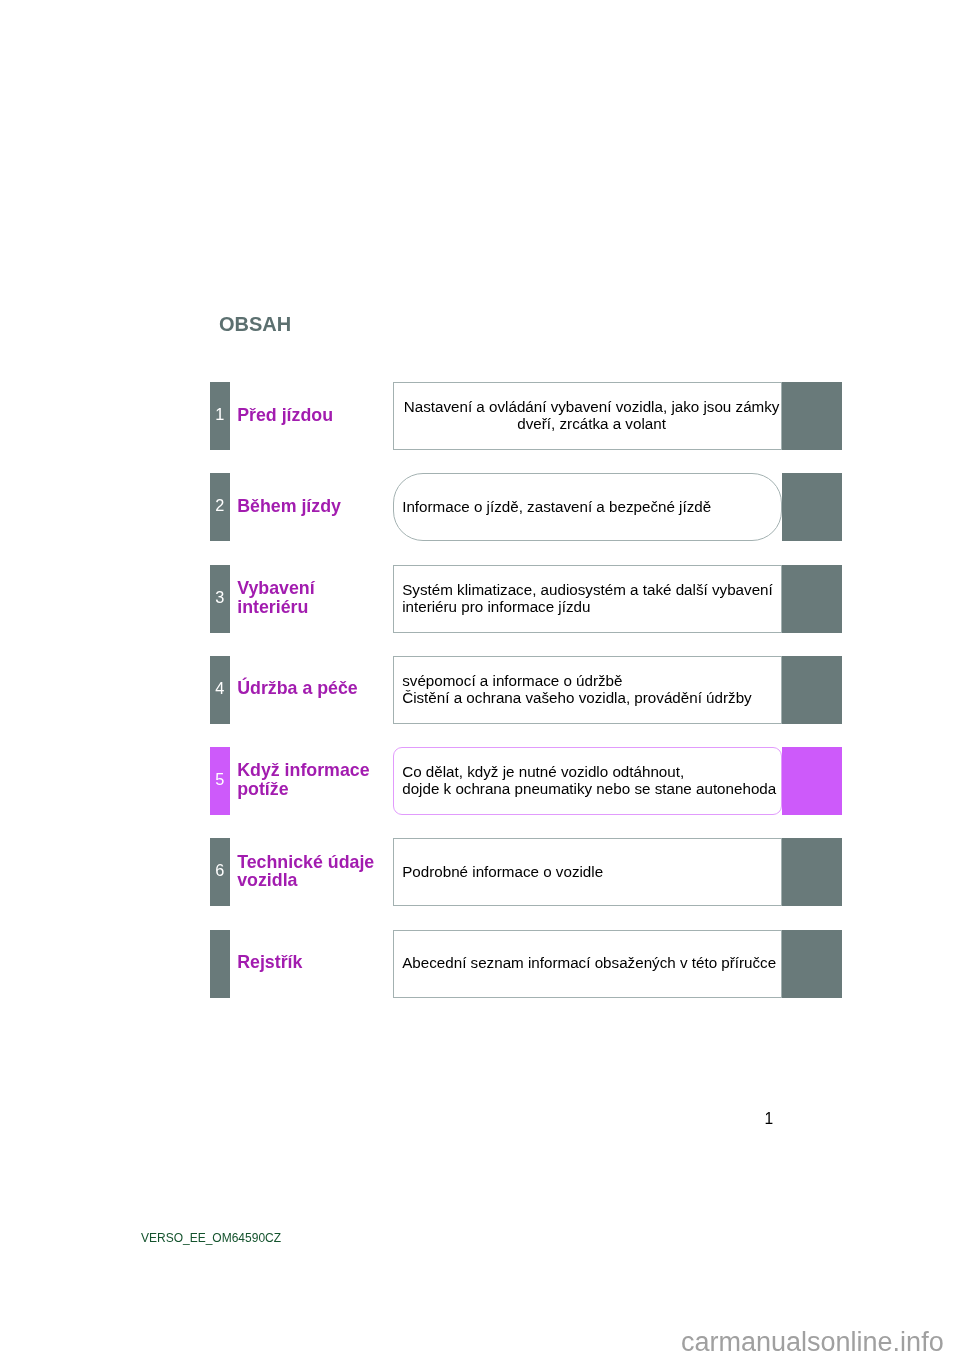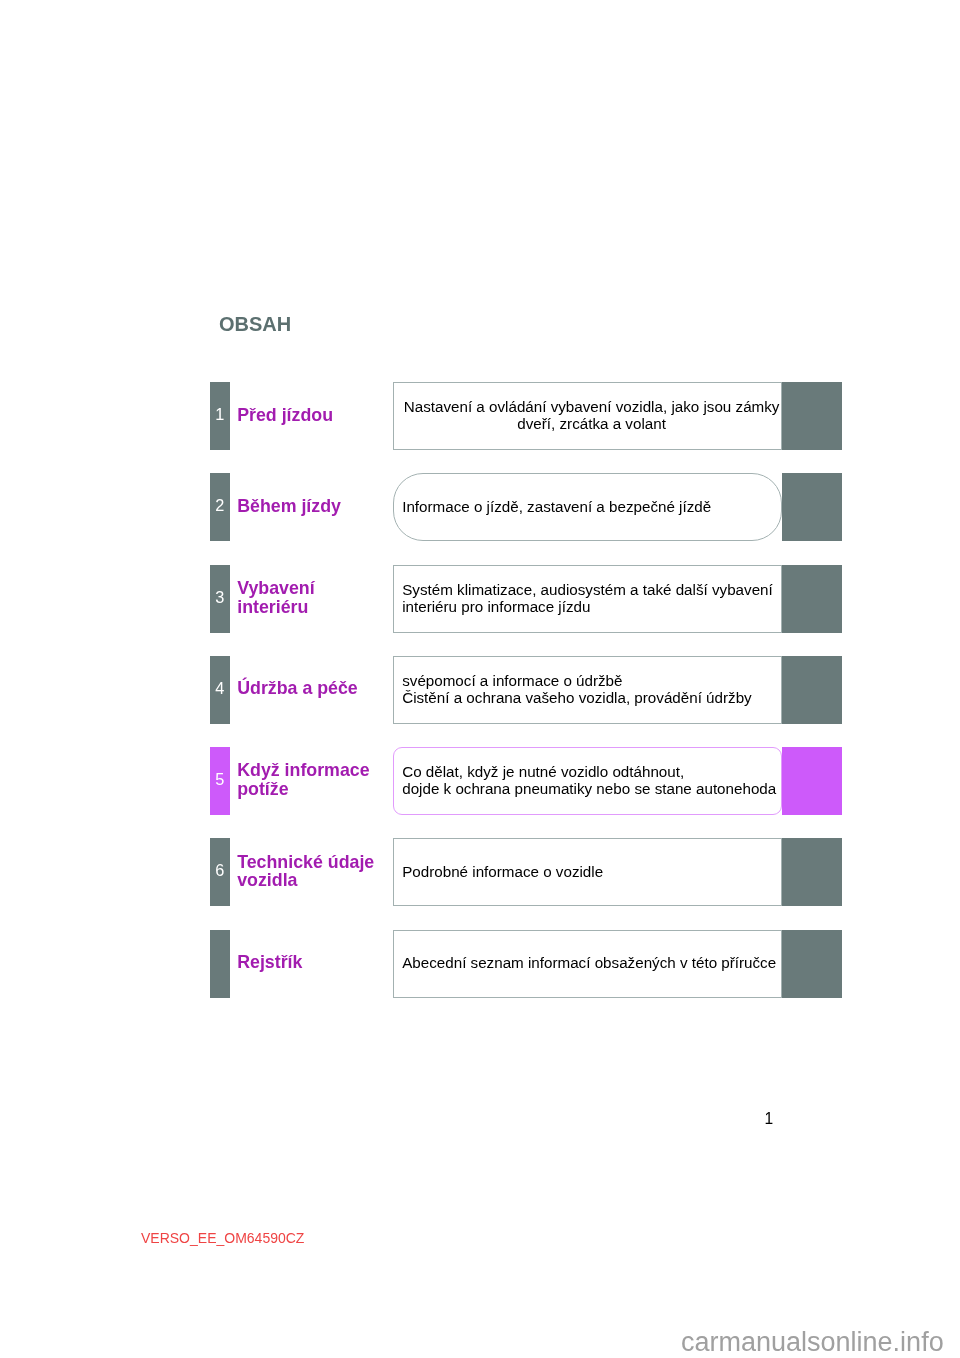--- a/index.html
+++ b/index.html
@@ -9,21 +9,21 @@
   .toc-title{position:absolute;left:219px;top:313.5px;font-size:20px;font-weight:bold;color:#5c7070;line-height:20px;}
   .toc{position:absolute;left:210px;top:382px;width:632px;}
   .row{position:relative;height:68px;margin-bottom:23.25px;}
   .tab{position:absolute;left:0;top:0;width:19.5px;height:68px;background:#697a7a;color:#ffffff;font-size:16.3px;text-align:center;}
   .tab span{position:absolute;left:0;right:0;top:24px;line-height:16.3px;}
   .chap{position:absolute;left:27.2px;top:-1px;height:68px;display:flex;flex-direction:column;justify-content:center;font-size:17.8px;font-weight:bold;color:#a21caf;line-height:18.6px;white-space:nowrap;}
   .desc{position:absolute;left:183px;top:0;width:389px;height:68px;border:1px solid #a3b1b1;box-sizing:border-box;display:flex;flex-direction:column;justify-content:center;}
   .desc div{padding-left:8.2px;font-size:15.2px;line-height:16.6px;color:#000;white-space:nowrap;}
   .endblk{position:absolute;left:572px;top:0;width:59.5px;height:68px;background:#697a7a;}
   .pagenum{position:absolute;left:764.5px;top:1111px;font-size:15.6px;color:#000;line-height:16px;}
-  .footer{position:absolute;left:141px;top:1230px;font-size:14px;color:#ef4444;line-height:17px;}
+  .footer{position:absolute;left:141px;top:1230px;font-size:12px;color:#14532d;line-height:17px;}
   .watermark{position:absolute;left:681px;top:1329px;font-size:27px;color:#a0a0a0;line-height:27px;}
 </style>
 </head>
 <body>
 
 <div class="page">
   <div class="toc-title">OBSAH</div>
   <div class="toc" id="toc">
       <div class="row">
         <div class="tab" style="background: rgb(105, 122, 122);">

